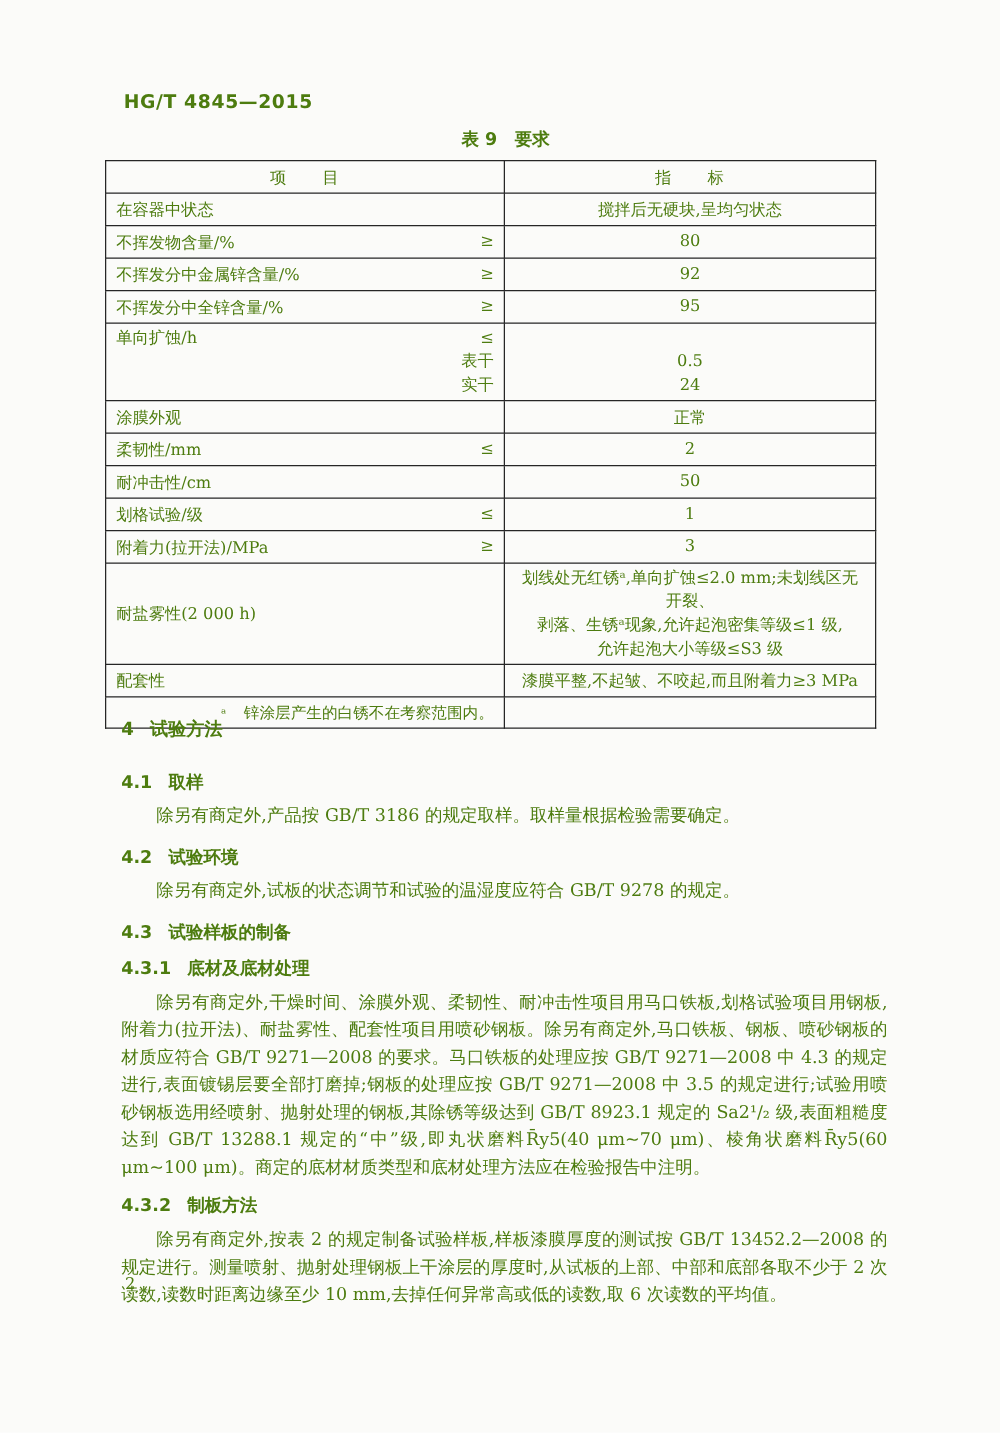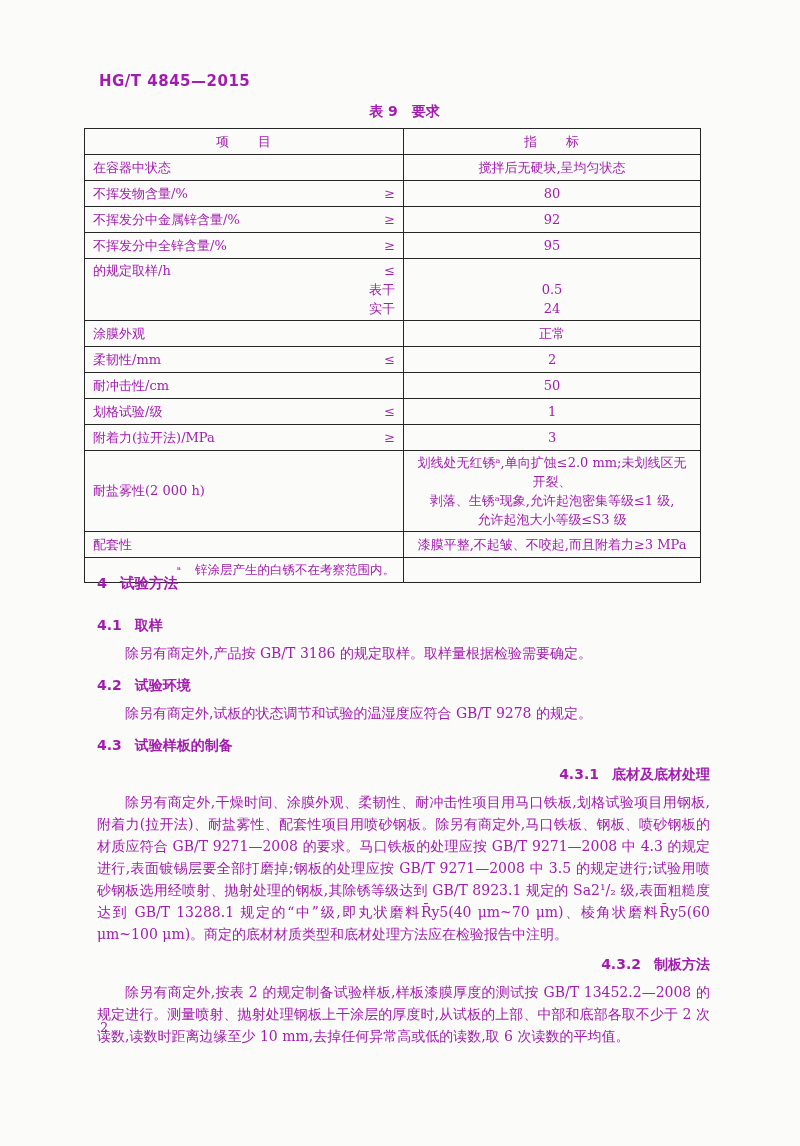--- a/index.html
+++ b/index.html
@@ -1,21 +1,21 @@
 <!DOCTYPE html>
 <html><head>
 <meta charset="utf-8">
 <style>
   html,body { margin:0; padding:0; }
   .page {
     position: relative;
     width: 800px;
     height: 1146px;
     background: #fbfbf9;
-    color: #a21caf;
+    color: #4d7c0f;
     font-family: "DejaVu Serif", serif;
     overflow: hidden;
   }
   
   .std-number {
     position: absolute;
     left: 99px; top: 72px;
     font-family: "DejaVu Sans", sans-serif;
     font-weight: bold;
     font-size: 15px;
@@ -65,21 +65,21 @@
     width: 613px;
     font-size: 14px;
   }
   .h {
     font-family: "DejaVu Sans", sans-serif;
     font-weight: bold;
   }
   .h .num { margin-right: 13px; }
   .h2 { margin: 16px 0 24px 0; font-size: 14.5px; }
   .h3 { margin: 13px 0 7px 0; font-size: 14px; }
-  .h4 { margin: 11px 0 7px 0; font-size: 14px; text-align: right; }
+  .h4 { margin: 11px 0 7px 0; font-size: 14px; }
   .sections p {
     margin: 0 0 7px 0;
     text-indent: 2em;
     line-height: 22px;
     text-align: justify;
   }
   .page-number {
     position: absolute;
     left: 100px; top: 1020px;
     font-size: 13px;
@@ -143,21 +143,21 @@
               <span>不挥发分中全锌含量/%</span>
               <span class="sym">≥</span>
             </span>
           </td>
         <td class="c2">95</td>
       </tr>
 
       <tr>
         <td class="c1">
           <div class="line cellflex">
-              <span>的规定取样/h</span>
+              <span>单向扩蚀/h</span>
               <span class="sym">≤</span>
             </div>
           <div class="line">表干</div>
           <div class="line">实干</div>
         </td>
         <td class="c2">
           <div class="line"></div>
           <div class="line">0.5</div>
           <div class="line">24</div>
         </td>

